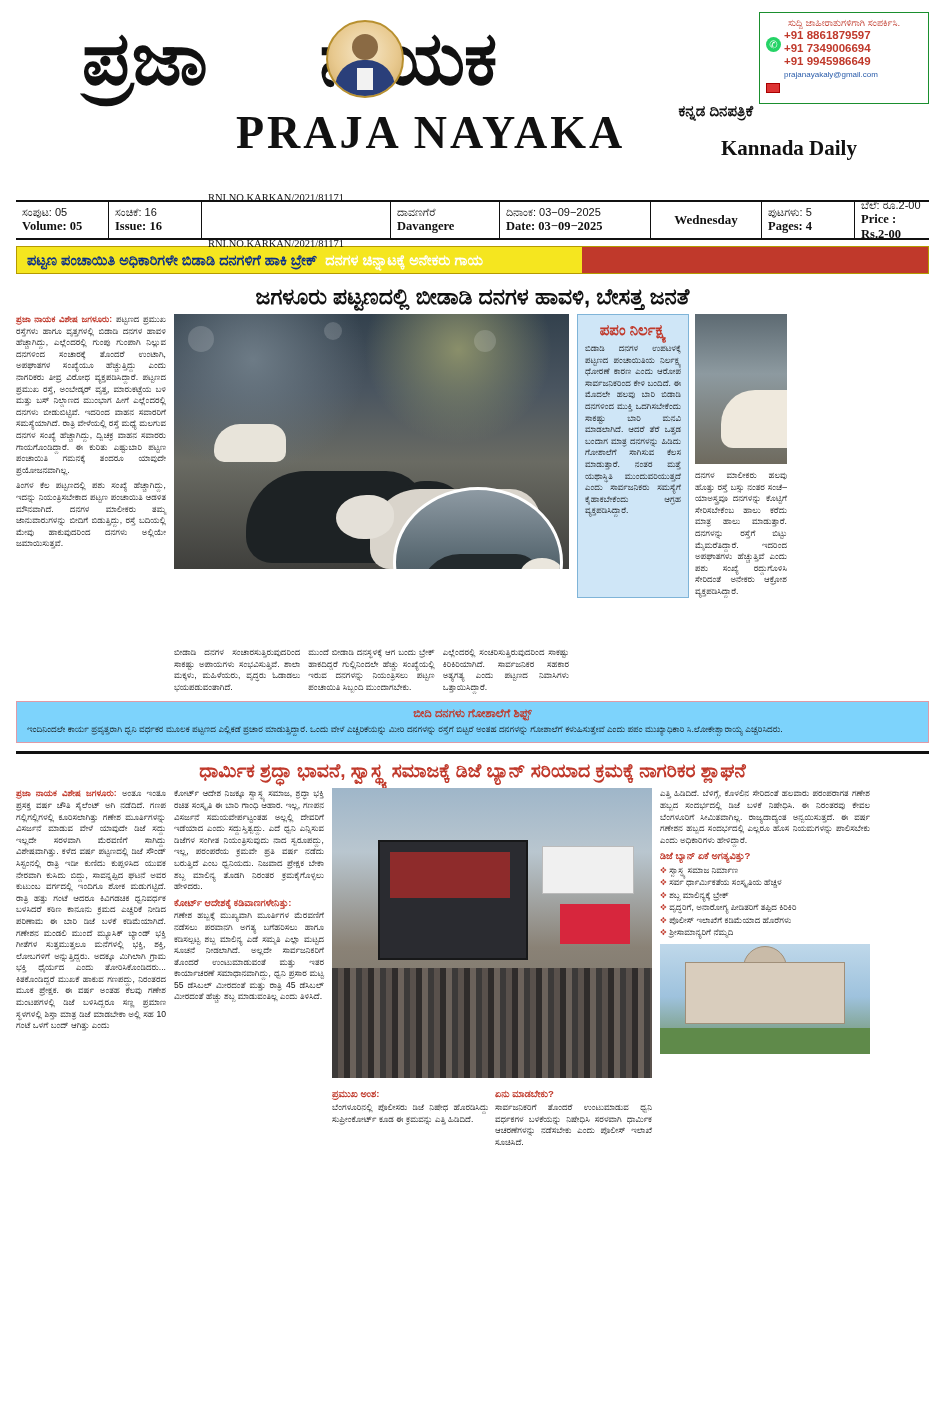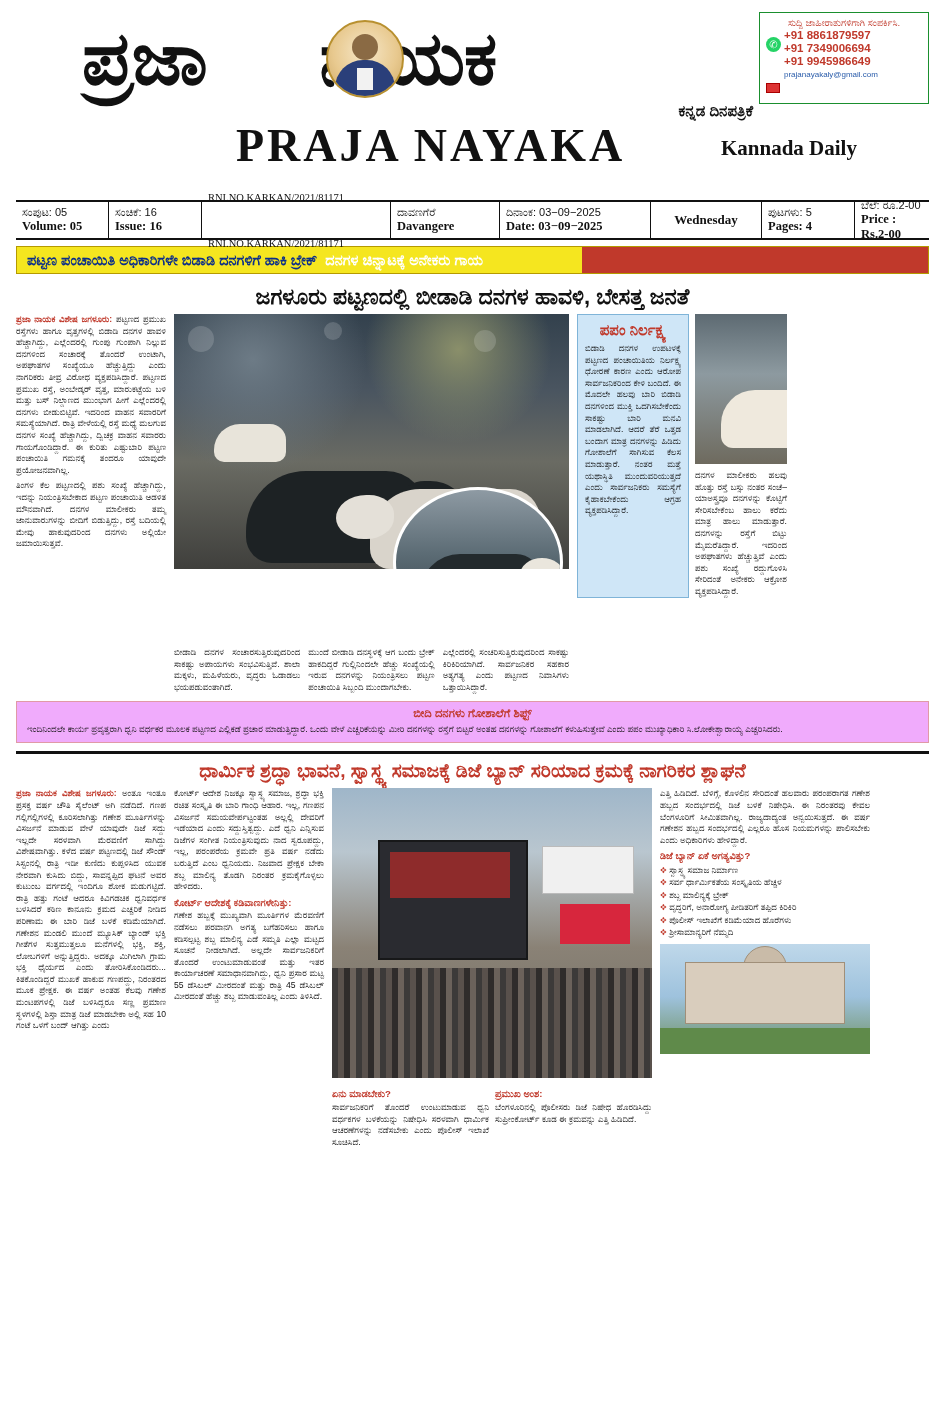--- a/index.html
+++ b/index.html
@@ -44,21 +44,21 @@
   }
   .logo-medal .collar {
     position:absolute; left:50%; bottom:6px; transform:translateX(-50%);
     width:16px; height:22px; background:#f2f2f2;
   }
   .kannada-sub {
     position:absolute; right:176px; top:92px;
     font-size:15px; font-weight:bold; color:#111;
   }
   .praja-nayaka {
-    position:absolute; left:220px; top:109px;
+    position:absolute; left:220px; top:96px;
     font-family:"Liberation Serif", serif;
     font-weight:bold; font-size:46px; letter-spacing:3px; color:#111;
   }
   .kannada-daily {
     position:absolute; left:705px; top:126px;
     font-family:"Liberation Serif", serif;
     font-weight:bold; font-size:21px;
   }
   .editor-block { position:absolute; left:0px; top:116px; font-size:13px; line-height:20px; }
   .editor-block .row1 { font-weight:bold; }
@@ -164,21 +164,21 @@
     width:100%; height:150px; margin-bottom:6px;
     background:linear-gradient(180deg,#5d6a72 0%, #8d9aa0 40%, #6e6a5e 100%);
     position:relative; overflow:hidden;
   }
   .side-photo .cw { position:absolute; left:26px; bottom:16px; width:120px; height:58px; background:#efe9dd; border-radius:34px 20px 12px 12px; }
   .side-photo .cw:after { content:""; position:absolute; right:-20px; top:2px; width:38px; height:30px; background:#efe9dd; border-radius:50%; }
   .two-col-small { display:flex; gap:6px; font-size:8.6px; line-height:11.6px; text-align:justify; }
 
   
   .pinkbox {
-    margin-top:8px; border:1px solid #e09aa6; background:#f0abfc; padding:5px 10px 7px;
+    margin-top:8px; border:1px solid #e09aa6; background:#7dd3fc; padding:5px 10px 7px;
   }
   .pinkbox .t { text-align:center; color:#c0392b; font-weight:bold; font-size:11.5px; }
   .pinkbox .b { font-size:8.8px; line-height:12px; text-align:justify; margin-top:3px; }
 
   .hr-thick { border-top:3px solid #111; margin:8px 0 0; }
 
   
   .story2 { display:flex; gap:8px; margin-top:4px; }
   .s2-col { width:150px; font-size:8.6px; line-height:11.6px; text-align:justify; }
   .s2-col .lead { color:#c0392b; font-weight:bold; }
@@ -372,26 +372,26 @@
       <div class="ganesh-photo">
         <div class="float-truck">
             <div class="led"></div>
           </div>
         <div class="shop1"></div>
         <div class="shop2"></div>
         <div class="crowd"></div>
       </div>
       <div class="cap">
         <div class="c">
+          <span class="sub">ಪ್ರಮುಖ ಅಂಶ:</span>
+          <span>ಬೆಂಗಳೂರಿನಲ್ಲಿ ಪೊಲೀಸರು ಡಿಜೆ ನಿಷೇಧ ಹೊರಡಿಸಿದ್ದು ಸುಪ್ರೀಂಕೋರ್ಟ್ ಕೂಡ ಈ ಕ್ರಮವನ್ನು ಎತ್ತಿ ಹಿಡಿದಿದೆ.</span>
+        </div>
+        <div class="c">
           <span class="sub">ಏನು ಮಾಡಬೇಕು?</span>
           <span>ಸಾರ್ವಜನಿಕರಿಗೆ ತೊಂದರೆ ಉಂಟುಮಾಡುವ ಧ್ವನಿ ವರ್ಧಕಗಳ ಬಳಕೆಯನ್ನು ನಿಷೇಧಿಸಿ ಸರಳವಾಗಿ ಧಾರ್ಮಿಕ ಆಚರಣೆಗಳನ್ನು ನಡೆಸಬೇಕು ಎಂದು ಪೊಲೀಸ್ ಇಲಾಖೆ ಸೂಚಿಸಿದೆ.</span>
-        </div>
-        <div class="c">
-          <span class="sub">ಪ್ರಮುಖ ಅಂಶ:</span>
-          <span>ಬೆಂಗಳೂರಿನಲ್ಲಿ ಪೊಲೀಸರು ಡಿಜೆ ನಿಷೇಧ ಹೊರಡಿಸಿದ್ದು ಸುಪ್ರೀಂಕೋರ್ಟ್ ಕೂಡ ಈ ಕ್ರಮವನ್ನು ಎತ್ತಿ ಹಿಡಿದಿದೆ.</span>
         </div>
       </div>
     </div>
 
     <div class="s2-right">
       <div>ಎತ್ತಿ ಹಿಡಿದಿದೆ.
 
 ಬೆಳಿಗ್ಗೆ, ಕೊಳಲಿನ ಸೇರಿದಂತೆ ಹಲವಾರು ಪರಂಪರಾಗತ ಗಣೇಶ ಹಬ್ಬದ ಸಂದರ್ಭದಲ್ಲಿ ಡಿಜೆ ಬಳಕೆ ನಿಷೇಧಿಸಿ. ಈ ನಿರಂತರವು ಕೇವಲ ಬೆಂಗಳೂರಿಗೆ ಸೀಮಿತವಾಗಿಲ್ಲ. ರಾಜ್ಯದಾದ್ಯಂತ ಅನ್ವಯಿಸುತ್ತದೆ. ಈ ವರ್ಷ ಗಣೇಶನ ಹಬ್ಬದ ಸಂದರ್ಭದಲ್ಲಿ ಎಲ್ಲರೂ ಹೊಸ ನಿಯಮಗಳನ್ನು ಪಾಲಿಸಬೇಕು ಎಂದು ಅಧಿಕಾರಿಗಳು ಹೇಳಿದ್ದಾರೆ.</div>
       <span class="sub">ಡಿಜೆ ಬ್ಯಾನ್ ಏಕೆ ಅಗತ್ಯವಿತ್ತು?</span>
       <div class="bullets">

